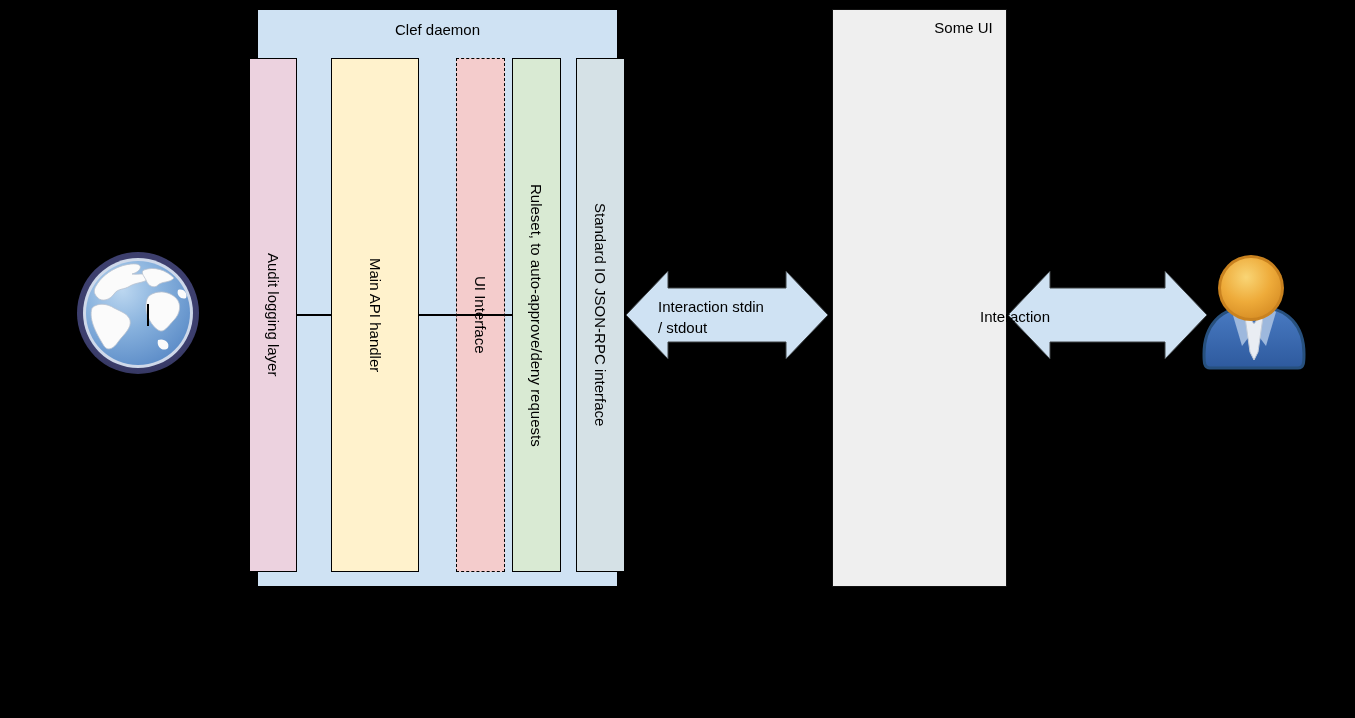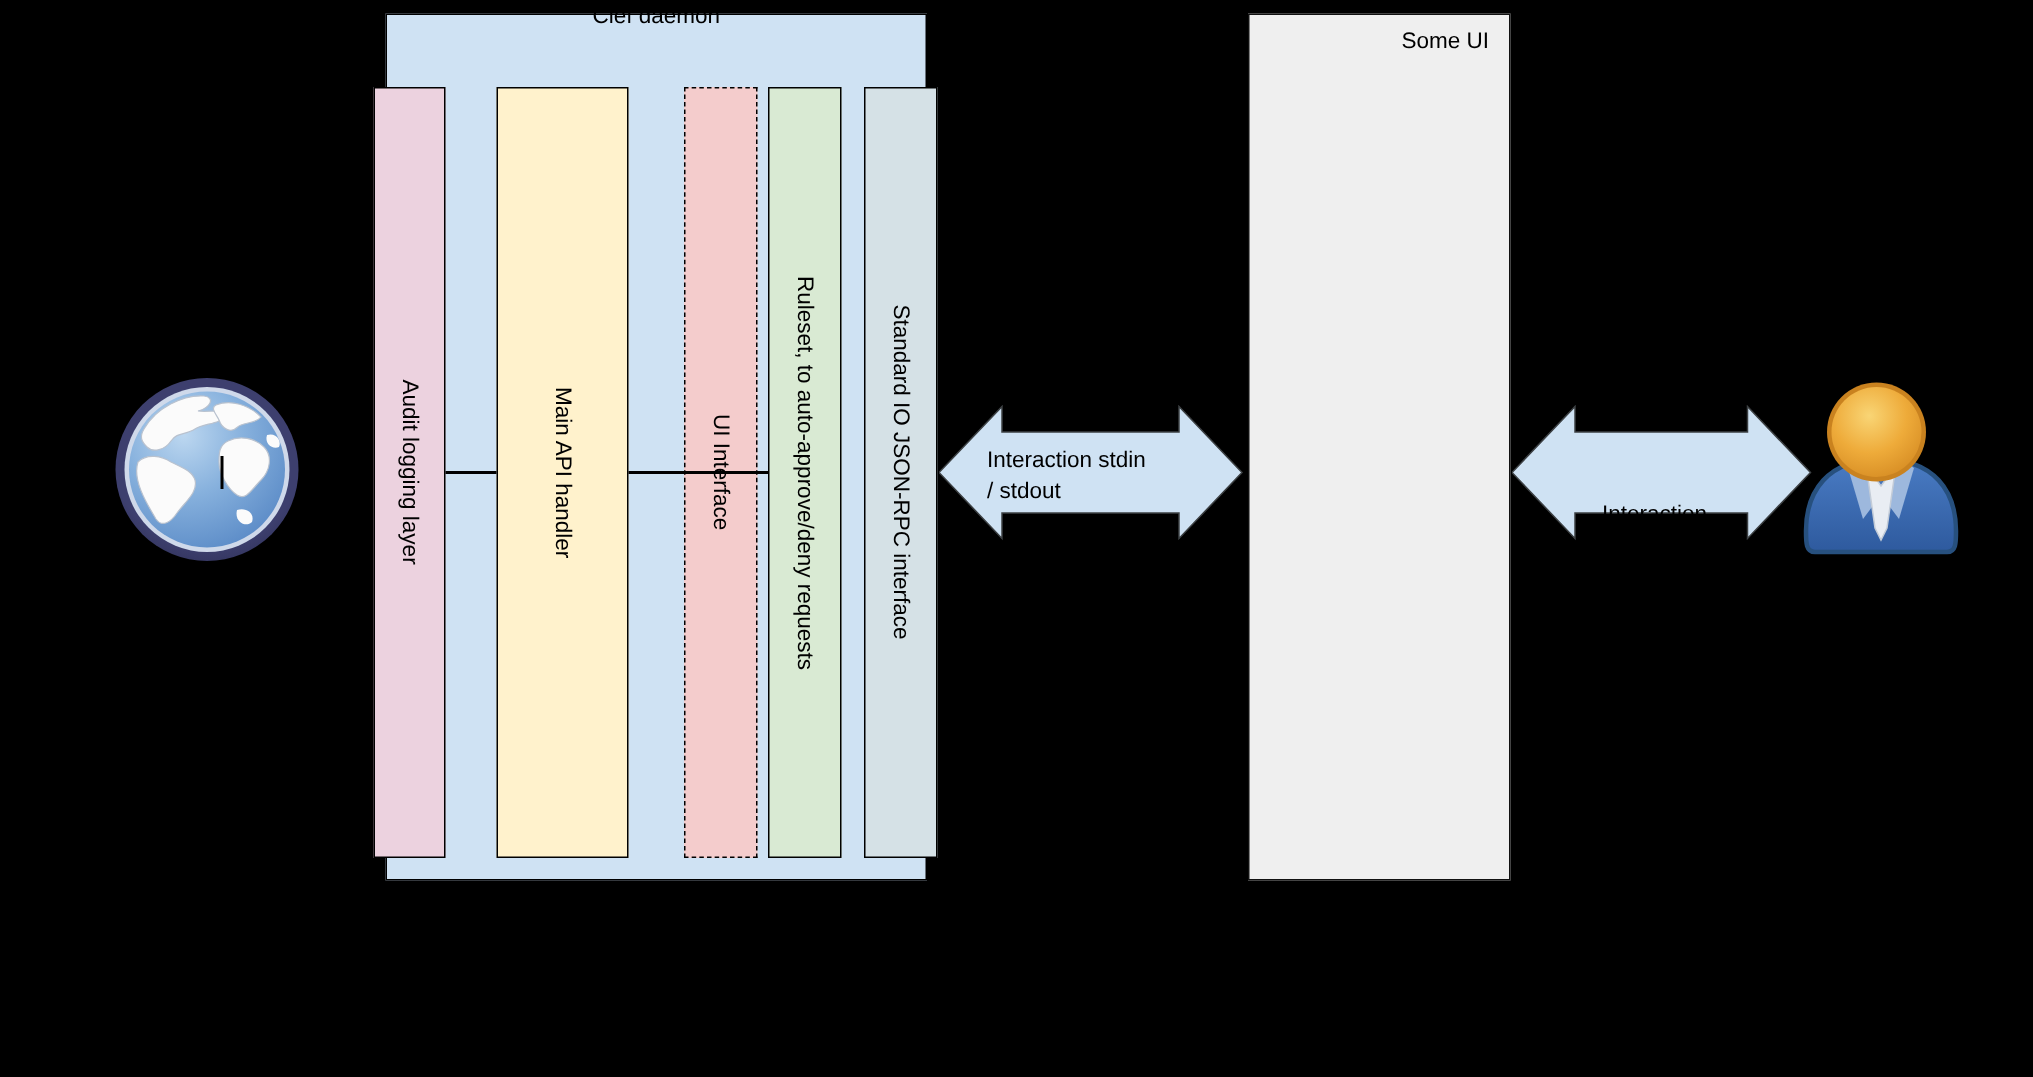--- a/index.html
+++ b/index.html
@@ -7,21 +7,21 @@
     position:relative;width:1355px;height:718px;background:#000;overflow:hidden;
     font-family:"Liberation Sans","DejaVu Sans",sans-serif;color:#000;
   }
   .abs{position:absolute;}
   
   .clef-box{
     left:257px;top:9px;width:361px;height:578px;
     background:#cfe2f3;border:1px solid #000;box-sizing:border-box;z-index:1;
   }
   .clef-title{
-    left:257px;top:2px;width:361px;text-align:center;
+    left:257px;top:21px;width:361px;text-align:center;
     font-size:15px;z-index:2;
   }
   
   .bar{
     top:58px;height:514px;box-sizing:border-box;z-index:3;
     display:flex;align-items:center;justify-content:center;
     border:1px solid #000;
   }
   .bar span{
     writing-mode:vertical-rl;text-orientation:mixed;
@@ -110,21 +110,21 @@
     <div>Interaction stdin</div>
     <div>/ stdout</div>
   </div>
 
   <div class="abs someui-box"></div>
   <div class="abs someui-title">Some UI</div>
 
   <svg class="abs arrow" style="left:1008px;top:270px;" width="200" height="91" viewBox="0 0 200 91">
     <polygon points="0,45 42,1 42,18 157,18 157,1 199,45 157,89 157,72 42,72 42,89" fill="#cfe2f3" stroke="#3c4043" stroke-width="1"></polygon>
   </svg>
-  <div class="abs arrow-label" style="left:1068px;top:306px;margin-top:26px;">
+  <div class="abs arrow-label" style="left:980px;top:306px;">
     <div>Interaction</div>
   </div>
 
   <svg class="abs" style="left:1200px;top:250px;z-index:2;" width="108" height="120" viewBox="0 0 108 120">
     <defs>
       <linearGradient id="bodyg" x1="0" y1="0" x2="0" y2="1">
         <stop offset="0%" stop-color="#4a7cc4"></stop>
         <stop offset="100%" stop-color="#2e5a9e"></stop>
       </linearGradient>
       <radialGradient id="headg" cx="42%" cy="32%" r="75%">

